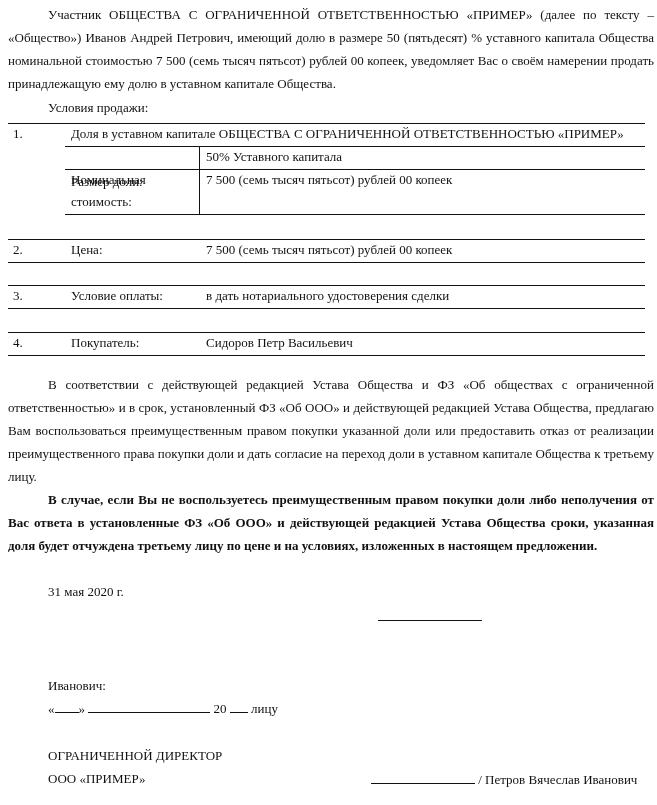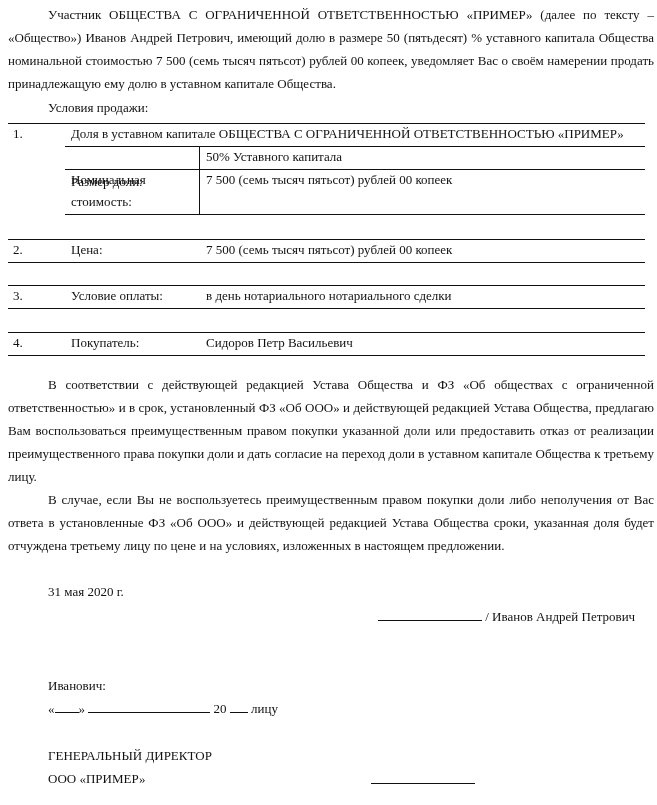--- a/index.html
+++ b/index.html
@@ -53,48 +53,48 @@
     <div class="t" style="left:13px; top:242px;">2.</div>
     <div class="t" style="left:71px; top:242px;">Цена:</div>
     <div class="t" style="left:206px; top:242px;">7 500 (семь тысяч пятьсот) рублей 00 копеек</div>
   </div>
   <div class="line" style="left:8px; top:262px; width:637px;"></div>
 
   <div class="line" style="left:8px; top:285px; width:637px;"></div>
   <div>
     <div class="t" style="left:13px; top:288px;">3.</div>
     <div class="t" style="left:71px; top:288px;">Условие оплаты:</div>
-    <div class="t" style="left:206px; top:288px;">в день нотариального нотариального сделки</div>
+    <div class="t" style="left:206px; top:288px;">в дать нотариального удостоверения сделки</div>
   </div>
   <div class="line" style="left:8px; top:308px; width:637px;"></div>
 
   <div class="line" style="left:8px; top:332px; width:637px;"></div>
   <div>
     <div class="t" style="left:13px; top:335px;">4.</div>
     <div class="t" style="left:71px; top:335px;">Покупатель:</div>
     <div class="t" style="left:206px; top:335px;">Сидоров Петр Васильевич</div>
   </div>
   <div class="line" style="left:8px; top:355px; width:637px;"></div>
 </div>
 
 <p class="p" style="top:373px;"><span class="indent"></span><span>В соответствии с действующей редакцией Устава Общества и ФЗ «Об обществах с ограниченной ответственностью» и в срок, установленный ФЗ «Об ООО» и действующей редакцией Устава Общества, предлагаю Вам воспользоваться преимущественным правом покупки указанной доли или предоставить отказ от реализации преимущественного права покупки доли и дать согласие на переход доли в уставном капитале Общества к третьему лицу.</span></p>
-<p class="p" style="top:488px;"><span class="indent"></span><span>В случае, если Вы не воспользуетесь преимущественным правом покупки доли либо неполучения от Вас ответа в установленные ФЗ «Об ООО» и действующей редакцией Устава Общества сроки, указанная доля будет отчуждена третьему лицу по цене и на условиях, изложенных в настоящем предложении.</span></p>
+<p class="p" style="top:488px;font-weight:bold;"><span class="indent"></span><span>В случае, если Вы не воспользуетесь преимущественным правом покупки доли либо неполучения от Вас ответа в установленные ФЗ «Об ООО» и действующей редакцией Устава Общества сроки, указанная доля будет отчуждена третьему лицу по цене и на условиях, изложенных в настоящем предложении.</span></p>
 
 <div class="t" style="left:48px; top:584px;">31 мая 2020 г.</div>
 <div class="t" style="left:378px; top:608px;">
   <span class="uline" style="width:104px;"></span>
-  <span>/ Иванов Андрей Петрович</span>
 </div>
 
 <div class="t" style="left:48px; top:678px;">Иванович:</div>
 <div class="t" style="left:48px; top:700px;">
   <span>«</span><span class="uline" style="width:24px;"></span><span>»</span>
   <span class="uline" style="width:122px;"></span>
   <span>20</span>
   <span class="uline" style="width:18px;"></span>
   <span>лицу</span>
 </div>
 
-<div class="t" style="left:48px; top:748px;">ГЕНЕРАЛЬНЫЙ ДИРЕКТОР</div>
+<div class="t" style="left:48px; top:748px;">ОГРАНИЧЕННОЙ ДИРЕКТОР</div>
 <div class="t" style="left:48px; top:771px;">ООО «ПРИМЕР»</div>
 <div class="t" style="left:371px; top:771px;">
   <span class="uline" style="width:104px;"></span>
+  <span>/ Петров Вячеслав Иванович</span>
 </div>
 
 </body></html>

